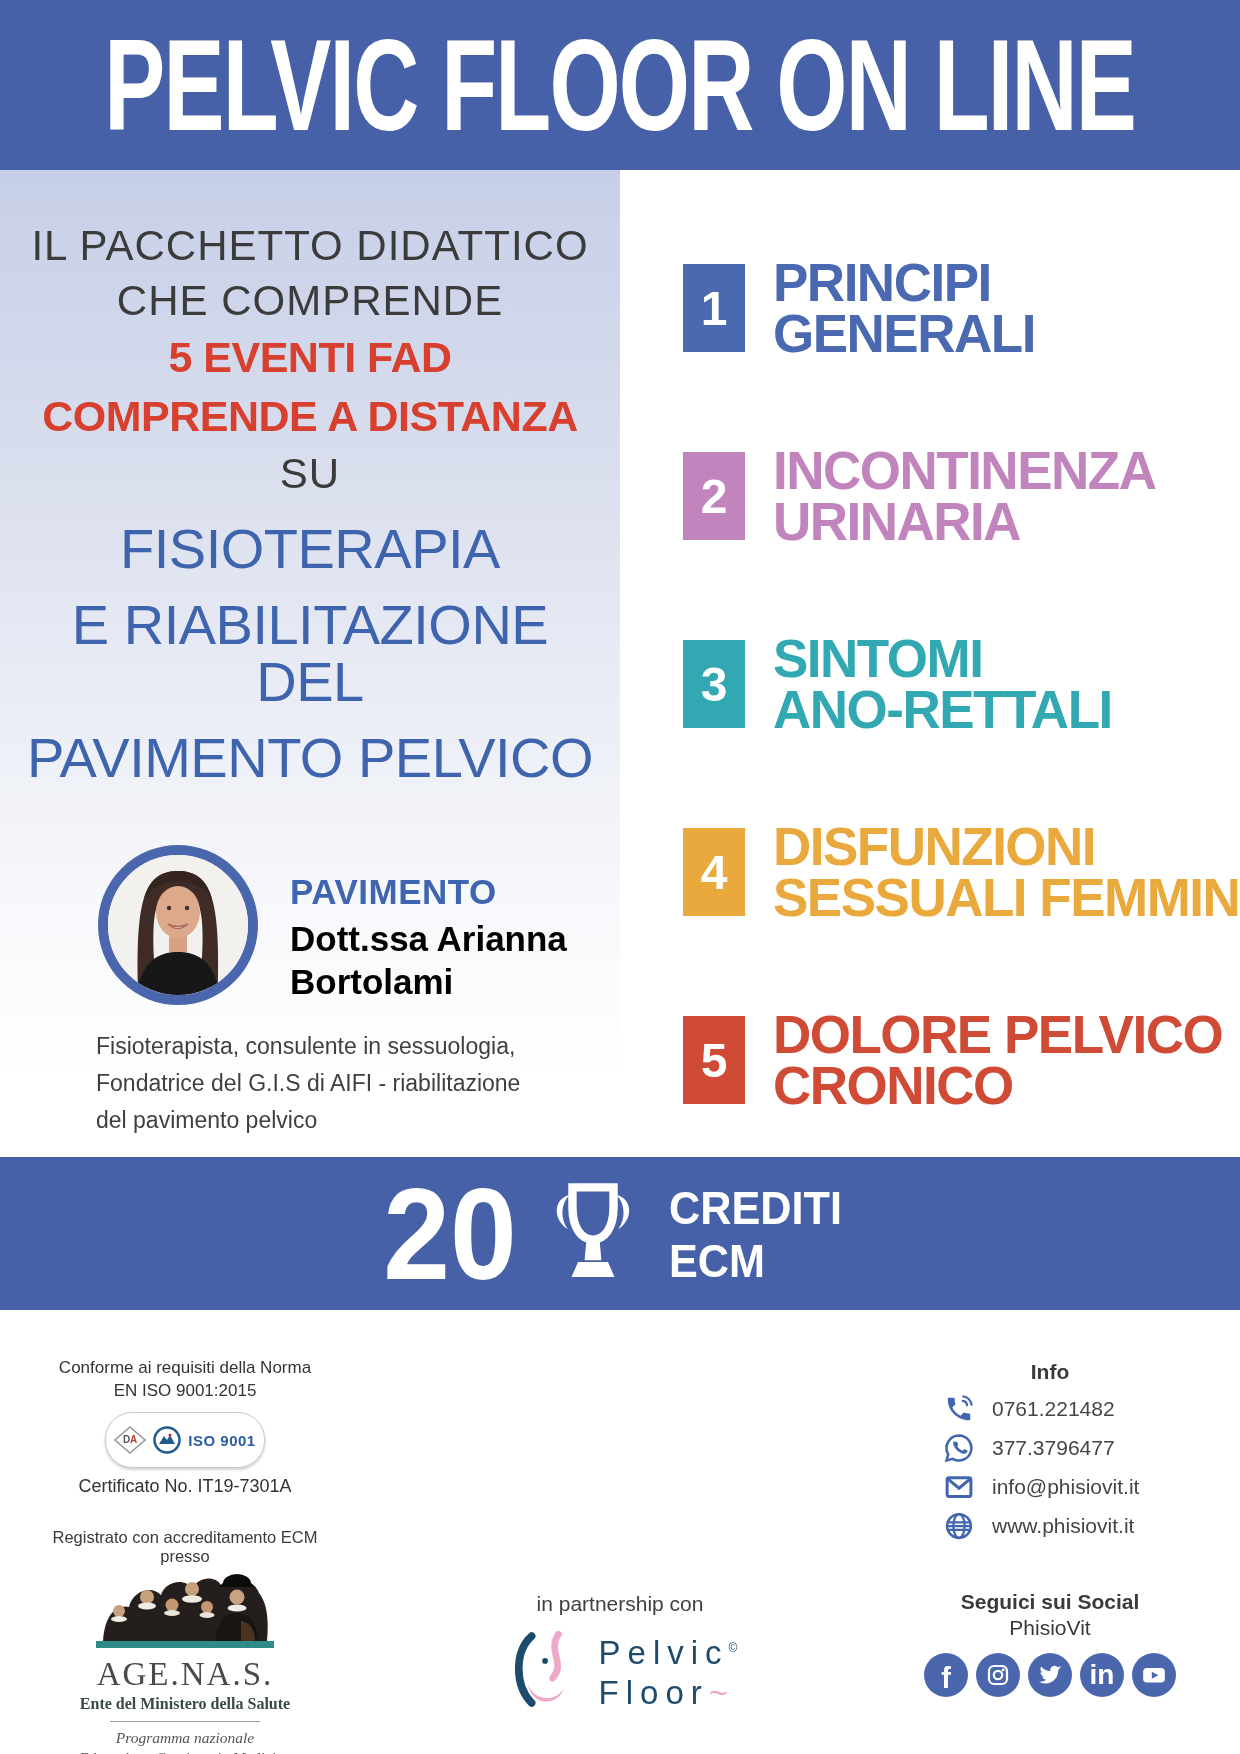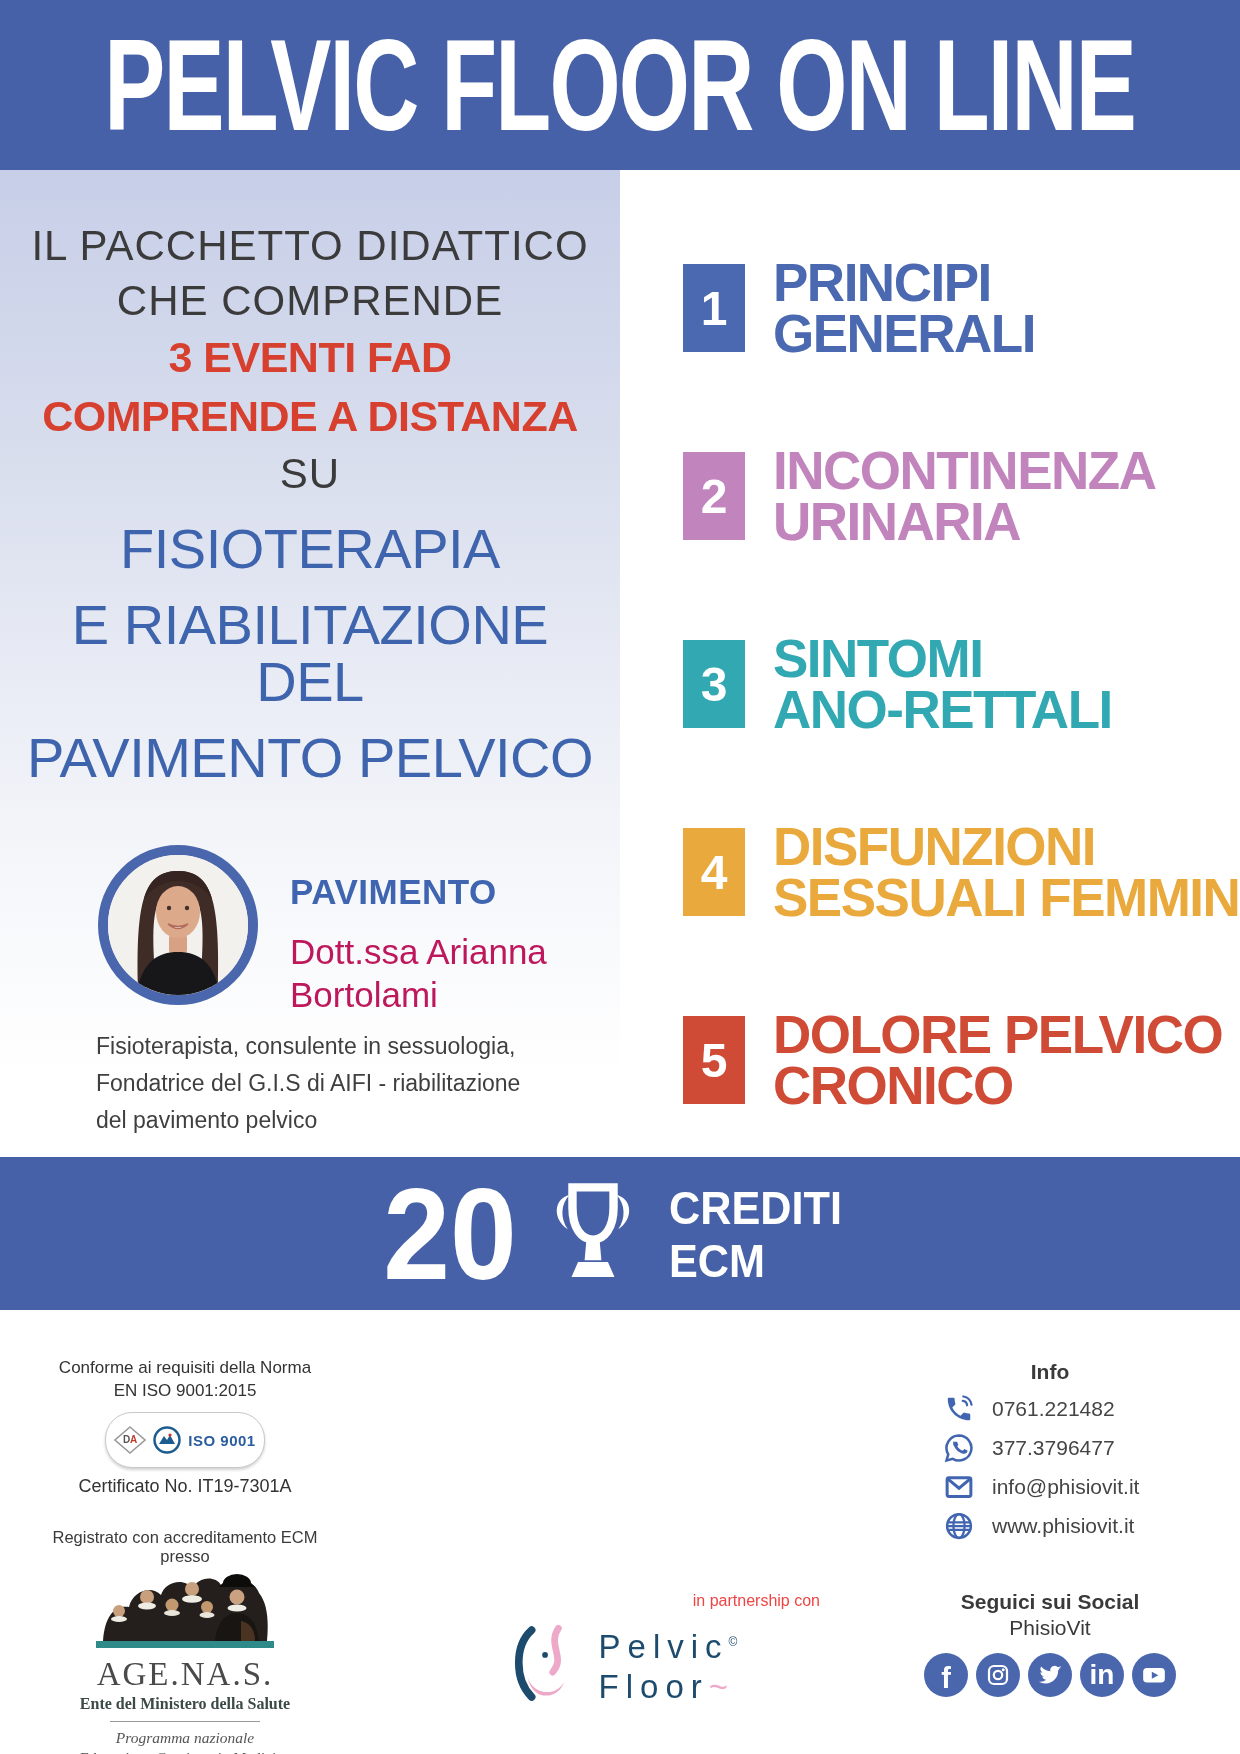--- a/index.html
+++ b/index.html
@@ -19,21 +19,21 @@
   .i-dark{font-size:42px;color:#3b3b3b;letter-spacing:1px;line-height:55px;}
   .i-red{font-size:43px;color:#d7402e;font-weight:bold;letter-spacing:-.5px;line-height:59px;}
   .i-blue{font-size:56px;color:#3f64ae;font-weight:normal;letter-spacing:-.5px;line-height:57px;margin-top:19px;}
 
   
   .speaker-photo{position:absolute;left:98px;top:845px;width:160px;height:160px;border-radius:50%;
     border:10px solid #4a67ae;box-sizing:border-box;overflow:hidden;background:#f3f1ee;}
   .speaker-photo svg{display:block;width:140px;height:140px;}
   .speaker-meta{position:absolute;left:290px;top:872px;}
   .speaker-role{font-size:35px;font-weight:bold;color:#3f65b0;letter-spacing:.5px;}
-  .speaker-name{font-size:35px;font-weight:normal;color:#be185d;line-height:43px;margin-top:18px;}
+  .speaker-name{font-size:35px;font-weight:bold;color:#000000;line-height:43px;margin-top:5px;}
   .speaker-bio{position:absolute;left:96px;top:1028px;font-size:23px;color:#3f3f3f;line-height:37px;white-space:nowrap;}
 
   
   .topic{position:absolute;left:683px;display:flex;align-items:center;gap:28px;}
   .topic-num{width:62px;height:88px;display:flex;align-items:center;justify-content:center;
              color:#fff;font-size:48px;font-weight:bold;flex:none;}
   .topic-label{font-size:53px;font-weight:bold;line-height:51px;letter-spacing:-1.5px;white-space:nowrap;}
 
   
   .credits{position:absolute;left:0;top:1157px;width:1240px;height:153px;background:#4761a8;
@@ -62,21 +62,21 @@
   .info-row .txt{font-size:21px;color:#454545;}
   .info-icon{width:30px;height:30px;flex:none;}
 
   .ecm-label{font-size:16.5px;color:#3a3a3a;}
   .teal-bar{width:178px;height:7px;background:#2e8b8a;margin:0 auto;}
   .agenas{font-family:"Liberation Serif",serif;font-size:33px;color:#4a4a4a;letter-spacing:2px;margin-top:8px;}
   .agenas-sub{font-family:"Liberation Serif",serif;font-weight:bold;font-size:16px;color:#3c4a47;margin-top:2px;}
   .agenas-div{width:150px;height:1px;background:#9a9a9a;margin:8px auto 6px;}
   .agenas-prog{font-family:"Liberation Serif",serif;font-style:italic;font-size:15.5px;color:#555;line-height:20px;}
 
-  .partner-label{font-size:16px;color:#ef4444;text-align:right;}
+  .partner-label{font-size:21px;color:#404040;}
   .pelvic-logo{display:flex;align-items:center;justify-content:center;gap:10px;margin-top:12px;}
   .pelvic-text{text-align:left;color:#1d4b6e;font-size:33px;letter-spacing:7px;line-height:40px;white-space:nowrap;}
   .pelvic-text sup{font-size:12px;letter-spacing:0;}
   .pelvic-text .tail{color:#efa9c8;letter-spacing:0;}
 
   .social-title{font-size:21px;font-weight:bold;color:#3a3a3a;}
   .social-sub{font-size:21px;color:#3a3a3a;margin-top:2px;}
   .social-row{display:flex;justify-content:center;gap:8px;margin-top:13px;}
   .sc{width:44px;height:44px;border-radius:50%;background:#4a67ae;display:flex;align-items:center;
       justify-content:center;color:#fff;flex:none;}
@@ -89,21 +89,21 @@
 <div class="page">
 
   <div class="header">
     <div class="title">PELVIC FLOOR ON LINE</div>
   </div>
 
   <div class="intro-panel">
     <div class="intro-text">
       <div class="i-dark">IL PACCHETTO DIDATTICO</div>
       <div class="i-dark">CHE COMPRENDE</div>
-      <div class="i-red">3 EVENTI FAD</div>
+      <div class="i-red">5 EVENTI FAD</div>
       <div class="i-red">COMPRENDE A DISTANZA</div>
       <div class="i-dark">SU</div>
       <div class="i-blue">FISIOTERAPIA</div>
       <div class="i-blue">E RIABILITAZIONE DEL</div>
       <div class="i-blue">PAVIMENTO PELVICO</div>
     </div>
   </div>
 
   <div class="speaker-photo">
     <svg viewBox="0 0 140 140">

